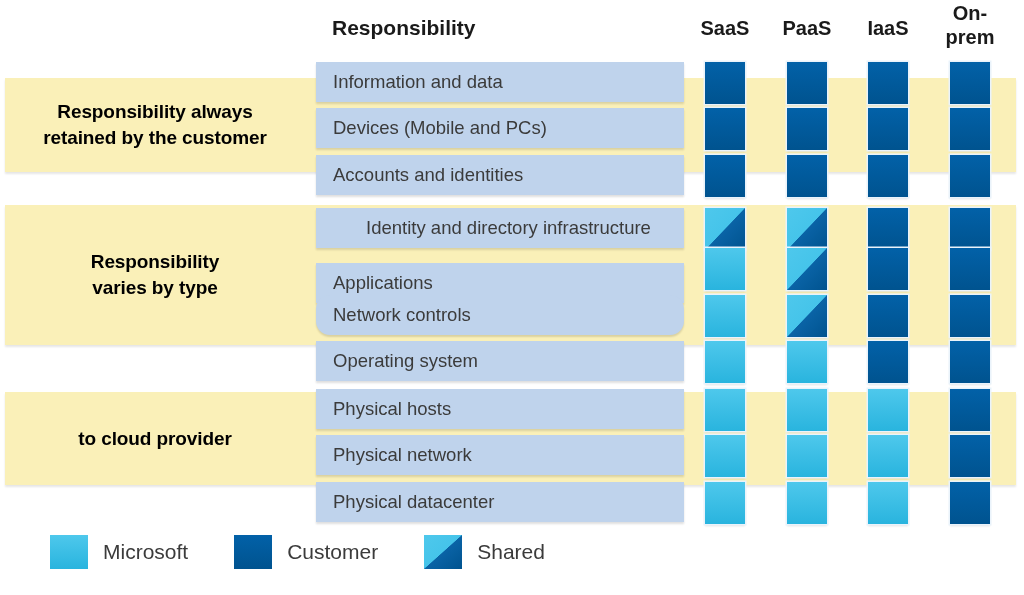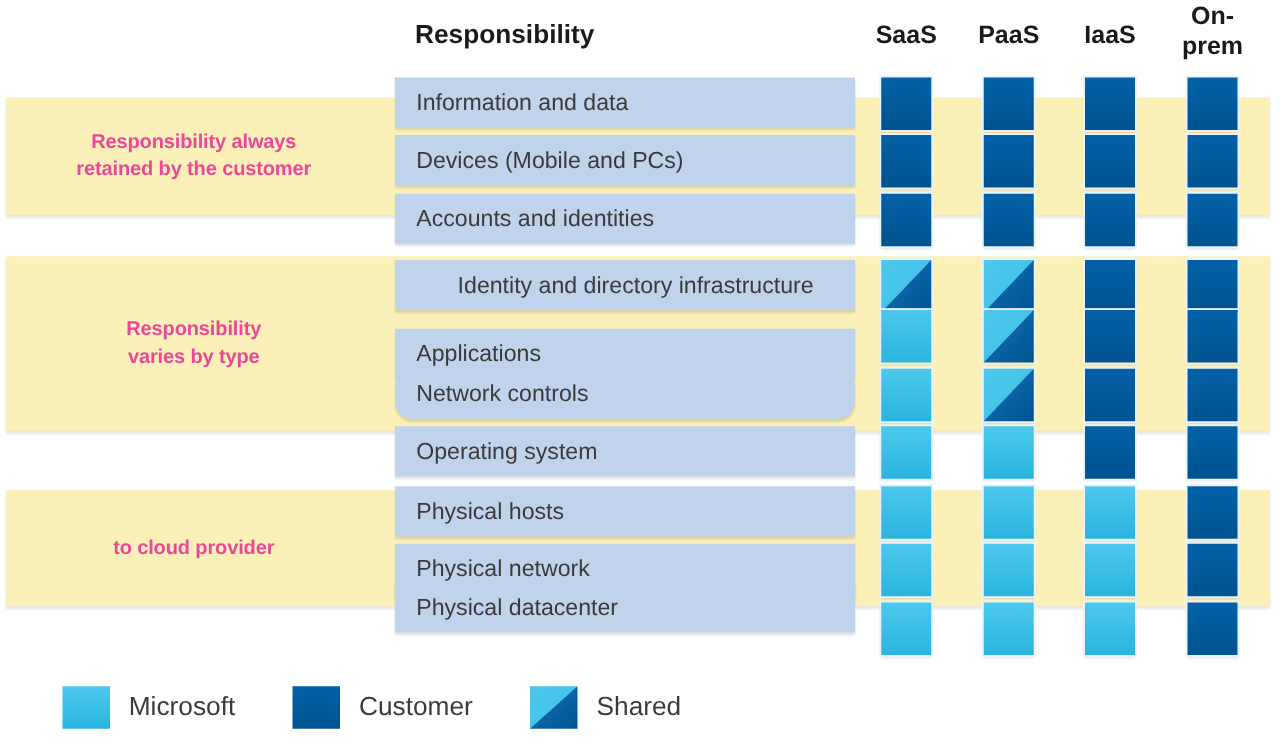--- a/index.html
+++ b/index.html
@@ -27,23 +27,23 @@
   }
   .band-label {
     position: absolute;
     left: 5px;
     width: 300px;
     display: flex;
     align-items: center;
     justify-content: center;
     text-align: center;
     font-weight: bold;
-    font-size: 16px;
+    font-size: 19px;
     line-height: 1.35;
-    color: #ec4899;
+    color: #000000;
     z-index: 3;
     letter-spacing: -0.1px;
   }
 
   
   .hdr-responsibility {
     position: absolute;
     left: 332px;
     top: 16px;
     font-size: 21px;
@@ -102,21 +102,21 @@
     background:
       linear-gradient(to bottom right,
         #4ec8ec 0%, #45c4ea 49.4%,
         #0a63a6 50.6%, #00538f 100%);
   }
 
   
   .legend {
     position: absolute;
     left: 50px;
-    top: 549px;
+    top: 535px;
     display: flex;
     align-items: center;
     z-index: 4;
   }
   .legend-item {
     display: flex;
     align-items: center;
     margin-right: 46px;
   }
   .legend-swatch {
@@ -209,21 +209,21 @@
     </div>
     <div class="rowbox" style="top: 341px;">
       <span>Operating system</span>
     </div>
     <div class="rowbox" style="top: 389px;">
       <span>Physical hosts</span>
     </div>
     <div class="rowbox" style="top: 435px;">
       <span>Physical network</span>
     </div>
-    <div class="rowbox" style="top: 466px;">
+    <div class="rowbox" style="top: 482px;">
       <span>Physical datacenter</span>
     </div>
   </div>
 
 <div id="cells">
     <div class="cell customer" style="top: 62px; left: 705px;"></div>
     <div class="cell customer" style="top: 62px; left: 787px;"></div>
     <div class="cell customer" style="top: 62px; left: 868px;"></div>
     <div class="cell customer" style="top: 62px; left: 950px;"></div>
     <div class="cell customer" style="top: 108px; left: 705px;"></div>

